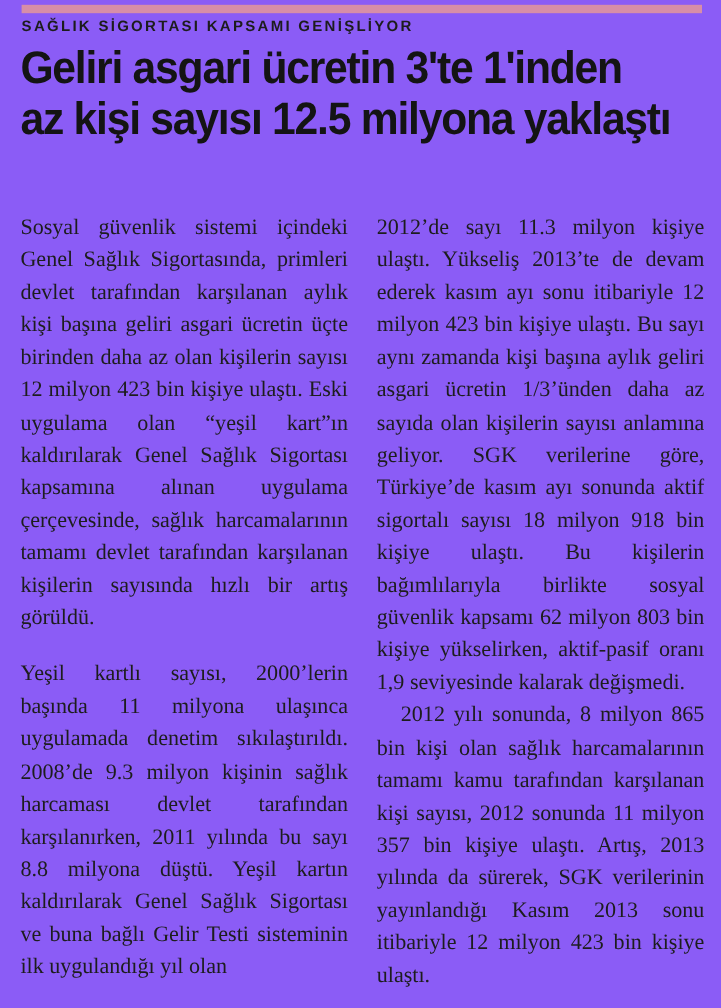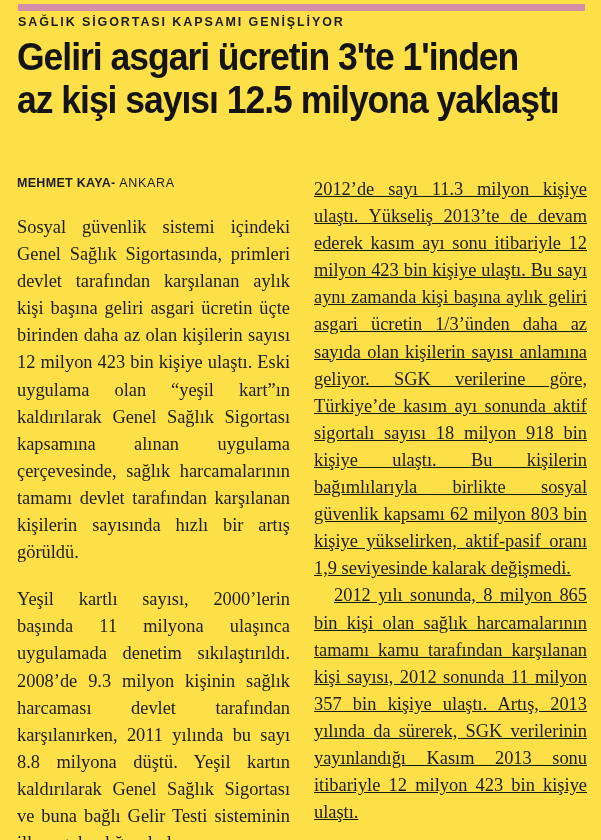--- a/index.html
+++ b/index.html
@@ -15,21 +15,21 @@
     font-family: "Liberation Serif", "DejaVu Serif", serif;
     color: #1a1a1a;
     -webkit-font-smoothing: antialiased;
   }
 
   .page {
     position: relative;
     width: 601px;
     height: 840px;
     box-sizing: border-box;
-    background: #fde047;
+    background: #8b5cf6;
   }
 
   
   .top-rule {
     position: absolute;
     left: 18px;
     top: 4px;
     width: 567px;
     height: 7px;
     background: #d78ea8;
@@ -79,21 +79,21 @@
     height: 664px;
   }
   .col {
     position: absolute;
     top: 0;
     width: 273px;
     height: 664px;
     overflow: hidden;
   }
   .col-left  { left: 0px; }
-  .col-right { left: 297px; text-decoration: underline; }
+  .col-right { left: 297px; }
 
   
   .byline {
     font-family: "Liberation Sans", "DejaVu Sans", sans-serif;
     font-size: 12.5px;
     letter-spacing: 0.65px;
     color: #1c1c1c;
     margin: 0 0 24px 0;
     white-space: nowrap;
   }
@@ -133,21 +133,20 @@
   <div class="kicker">SAĞLIK SİGORTASI KAPSAMI GENİŞLİYOR</div>
 
   <div class="headline">
     <span class="hl-line">Geliri asgari ücretin 3'te 1'inden</span>
     <span class="hl-line">az kişi sayısı 12.5 milyona yaklaştı</span>
   </div>
 
   <div class="columns">
 
     <div class="col col-left">
-      <p class="byline"><span class="author">MEHMET KAYA</span><span class="sep">-</span> <span class="city">ANKARA</span></p>
 
       <p class="body-p no-indent">Sosyal güvenlik sistemi içindeki Genel Sağlık Sigortasında, primleri devlet tarafından karşılanan aylık kişi başına geliri asgari ücretin üçte birinden daha az olan kişilerin sayısı 12 milyon 423 bin kişiye ulaştı. Eski uygulama olan “yeşil kart”ın kaldırılarak Genel Sağlık Sigortası kapsamına alınan uygulama çerçevesinde, sağlık harcamalarının tamamı devlet tarafından karşılanan kişilerin sayısında hızlı bir artış görüldü.</p>
 
       <p class="body-p no-indent">Yeşil kartlı sayısı, 2000’lerin başında 11 milyona ulaşınca uygulamada denetim sıkılaştırıldı. 2008’de 9.3 milyon kişinin sağlık harcaması devlet tarafından karşılanırken, 2011 yılında bu sayı 8.8 milyona düştü. Yeşil kartın kaldırılarak Genel Sağlık Sigortası ve buna bağlı Gelir Testi sisteminin ilk uygulandığı yıl olan</p>
     </div>
 
     <div class="col col-right">
       <p class="body-p no-indent">2012’de sayı 11.3 milyon kişiye ulaştı. Yükseliş 2013’te de devam ederek kasım ayı sonu itibariyle 12 milyon 423 bin kişiye ulaştı. Bu sayı aynı zamanda kişi başına aylık geliri asgari ücretin 1/3’ünden daha az sayıda olan kişilerin sayısı anlamına geliyor. SGK verilerine göre, Türkiye’de kasım ayı sonunda aktif sigortalı sayısı 18 milyon 918 bin kişiye ulaştı. Bu kişilerin bağımlılarıyla birlikte sosyal güvenlik kapsamı 62 milyon 803 bin kişiye yükselirken, aktif-pasif oranı 1,9 seviyesinde kalarak değişmedi.</p>
 
       <p class="body-p">2012 yılı sonunda, 8 milyon 865 bin kişi olan sağlık harcamalarının tamamı kamu tarafından karşılanan kişi sayısı, 2012 sonunda 11 milyon 357 bin kişiye ulaştı. Artış, 2013 yılında da sürerek, SGK verilerinin yayınlandığı Kasım 2013 sonu itibariyle 12 milyon 423 bin kişiye ulaştı.</p>

